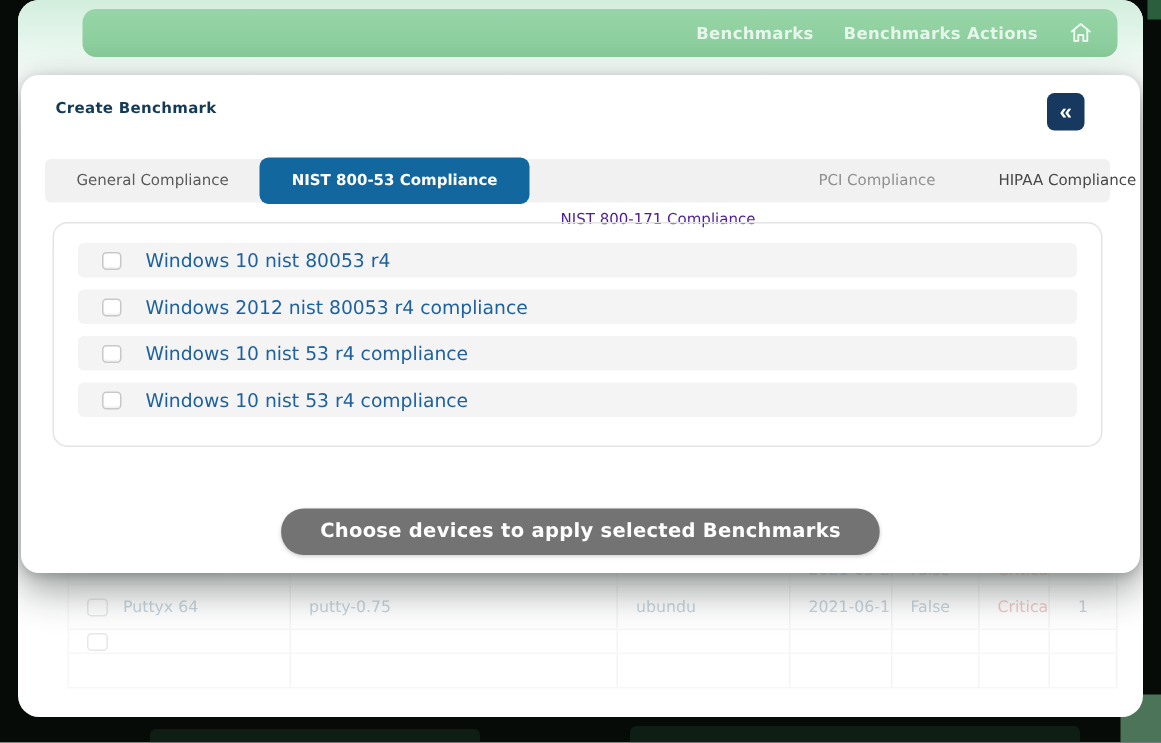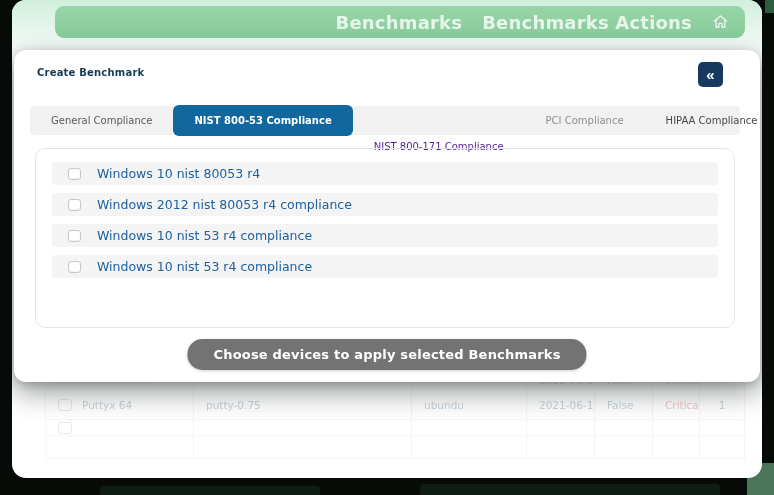--- a/index.html
+++ b/index.html
@@ -24,21 +24,21 @@
     background:linear-gradient(180deg,#d2eedd 0%,#e9f7ef 55%,#ffffff 100%);
   }
   .navbar {
     position:absolute; left:43px; top:6px; width:690px; height:32px;
     background:linear-gradient(180deg,#97d5a7,#88cb9a);
     border-radius:9px;
     display:flex; align-items:center; justify-content:flex-end;
     gap:20px; padding-right:16px;
   }
   .nav-link {
-    color:rgba(255,255,255,.78); font-size:18px; font-weight:600;
+    color:rgba(255,255,255,.78); font-size:11px; font-weight:600;
     letter-spacing:.2px; cursor:pointer; white-space:nowrap;
   }
   .nav-home { color:rgba(255,255,255,.82); display:flex; align-items:center; cursor:pointer; }
 
   
   .bg-table {
     position:absolute; left:33px; top:370px; width:700px; opacity:.6;
     font-size:10.5px; color:#9fb6c9;
   }
   .bg-row {
@@ -90,21 +90,21 @@
   }
   .tab.active {
     background:#13679f; color:#ffffff; font-weight:bold;
     border-radius:6px; margin:-1px 0;
   }
   .tab.t-link  { color:#4c1d95;margin-top:40px; }
   .tab.t-muted { color:#8f8f8f; }
   .tab.t-dark  { color:#474747; }
 
   .list-card {
-    position:absolute; left:21px; right:25px; top:98px; height:180px;
+    position:absolute; left:21px; right:25px; top:98px; height:150px;
     border:1px solid #e4e4e4; border-radius:10px;
     padding:13px 16px;
   }
   .bench-row {
     height:23px; margin-bottom:8px; background:#f4f4f4; border-radius:4px;
     display:flex; align-items:center; padding-left:16px; cursor:pointer;
   }
   .bench-row:last-child { margin-bottom:0; }
   .bench-check {
     width:13px; height:12px; border:1px solid #c8c8c8; border-radius:3px;

